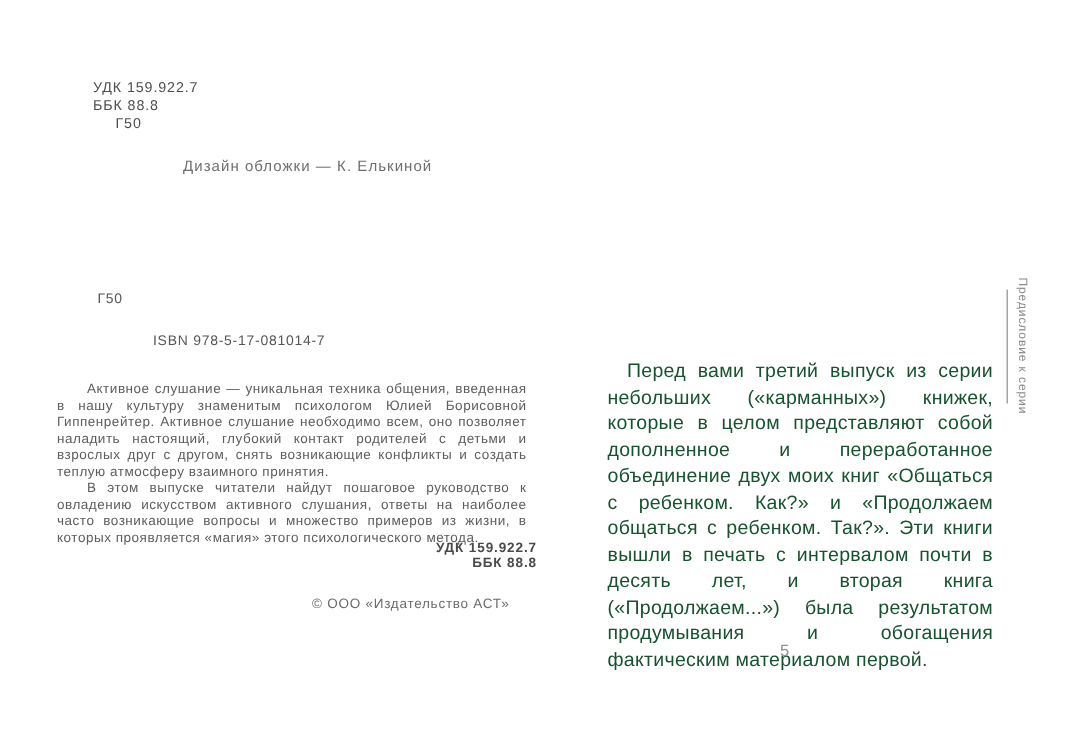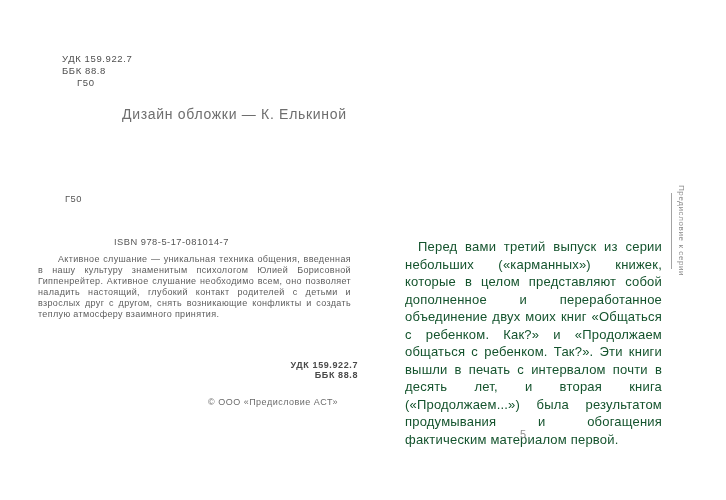--- a/index.html
+++ b/index.html
@@ -17,40 +17,40 @@
   
   .udk-top {
     left: 62px; top: 53px;
     font-size: 9.5px; line-height: 12px;
     color: #4f4f4f; letter-spacing: 0.6px;
   }
   .udk-top .indent { padding-left: 15px; }
 
   .design-credit {
     left: 122px; top: 106px;
-    font-size: 14px; color: #6e6e6e; letter-spacing: 0.7px;
+    font-size: 10px; color: #6e6e6e; letter-spacing: 0.7px;
   }
 
   .bib-author {
     left: 87px; top: 182px;
     font-size: 9.3px; font-weight: bold; color: #4a4a4a; letter-spacing: 0.5px;
   }
   .bib-label {
     left: 65px; top: 194px;
     font-size: 9.3px; color: #555555; letter-spacing: 0.5px;
   }
   .bib-desc {
     left: 92px; top: 193px; width: 266px;
     font-size: 9.2px; line-height: 11.2px;
     color: #5d5d5d; letter-spacing: 0.55px;
     text-align: justify; text-align-last: left; text-indent: 10px;
   }
   .bib-isbn {
-    left: 102px; top: 237px;
-    font-size: 9.3px; color: #555555; letter-spacing: 0.5px; margin-left: 12px;
+    left: 102px; top: 222px;
+    font-size: 9.3px; color: #555555; letter-spacing: 0.5px;
   }
 
   .annotation {
     left: 38px; top: 254px; width: 313px;
     font-size: 9px; line-height: 11px;
     color: #5d5d5d; letter-spacing: 0.35px;
     text-align: justify; text-align-last: left;
   }
   .annotation p { text-indent: 20px; }
 
@@ -117,29 +117,30 @@
     <div class="indent">Г50</div>
   </div>
 
   <div class="abs design-credit">Дизайн обложки — К. Елькиной</div>
 
   <div class="abs bib-label">Г50</div>
   <div class="abs bib-isbn">ISBN 978-5-17-081014-7</div>
 
   <div class="abs annotation">
     <p>Активное слушание — уникальная техника общения, введенная в нашу культуру знаменитым психологом Юлией Борисовной Гиппенрейтер. Активное слушание необходимо всем, оно позволяет наладить настоящий, глубокий контакт родителей с детьми и взрослых друг с другом, снять возникающие конфликты и создать теплую атмосферу взаимного принятия.</p>
+    <p>В этом выпуске читатели найдут пошаговое руководство к овладению искусством активного слушания, ответы на наиболее часто возникающие вопросы и множество примеров из жизни, в которых проявляется «магия» этого психологического метода.</p>
   </div>
 
   <div class="abs udk-footer">
     <div>УДК 159.922.7</div>
     <div>ББК 88.8</div>
   </div>
 
   <div class="abs copyright">
-    <div>© ООО «Предисловие АСТ»</div>
+    <div>© ООО «Издательство АСТ»</div>
   </div>
 
 
   <div class="abs preface-body">Перед вами третий выпуск из серии небольших («карманных») книжек, которые в целом представляют собой дополненное и переработанное объединение двух моих книг «Общаться с ребенком. Как?» и «Продолжаем общаться с ребенком. Так?». Эти книги вышли в печать с интервалом почти в десять лет, и вторая книга («Продолжаем...») была результатом продумывания и обогащения фактическим материалом первой.</div>
 
   <div class="abs page-number">5</div>
 
   <div class="abs margin-rule"></div>
   <div class="abs margin-label">Предисловие к серии</div>
 

